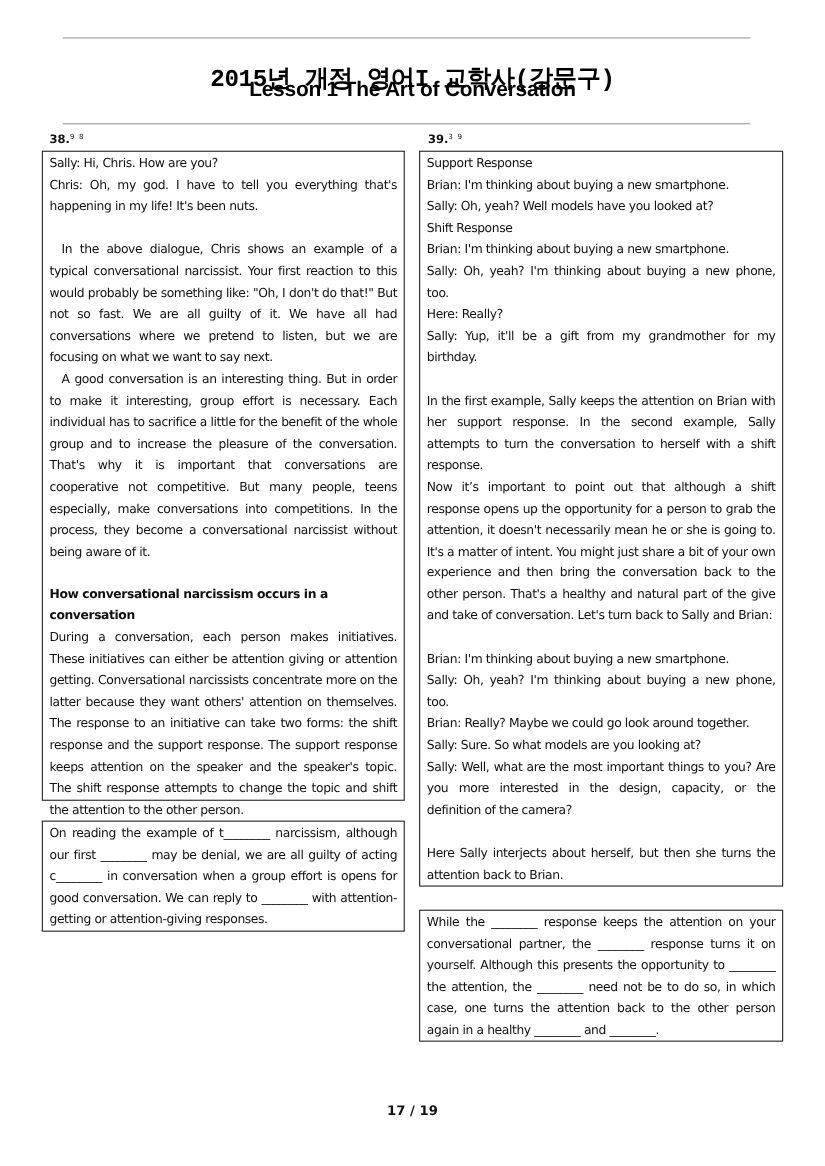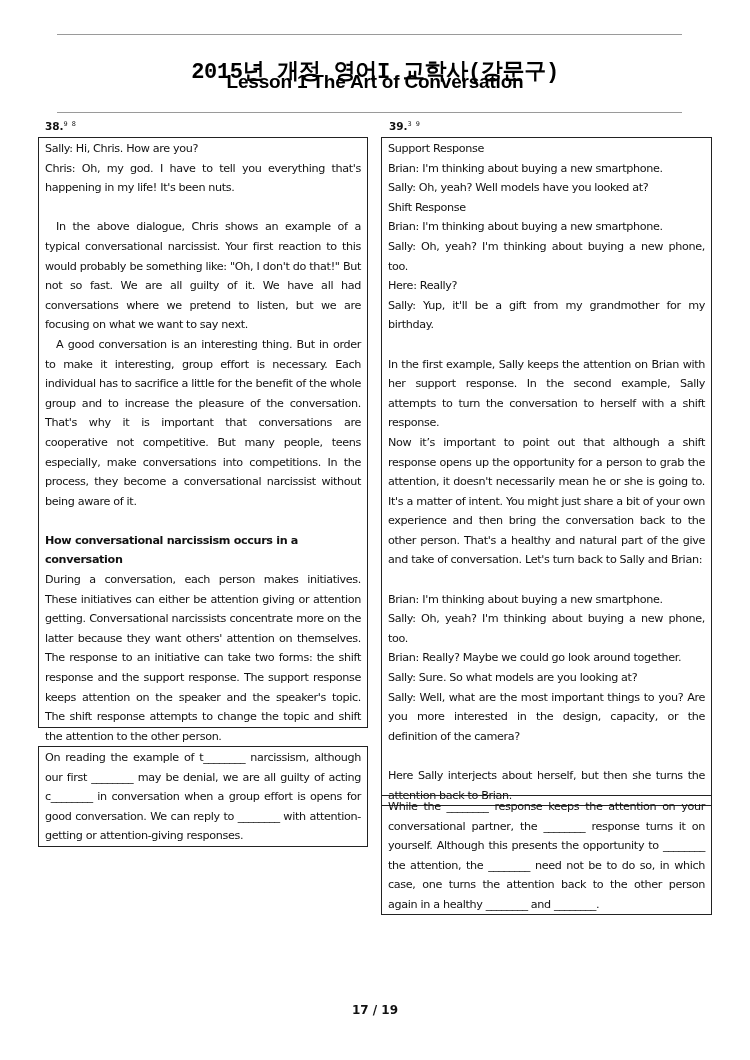--- a/index.html
+++ b/index.html
@@ -60,17 +60,17 @@
   <p>Now it’s important to point out that although a shift response opens up the opportunity for a person to grab the attention, it doesn't necessarily mean he or she is going to. It's a matter of intent. You might just share a bit of your own experience and then bring the conversation back to the other person. That's a healthy and natural part of the give and take of conversation. Let's turn back to Sally and Brian:</p>
   <div class="gap"></div>
   <p class="ln">Brian: I'm thinking about buying a new smartphone.</p>
   <p>Sally: Oh, yeah? I'm thinking about buying a new phone, too.</p>
   <p class="ln">Brian: Really? Maybe we could go look around together.</p>
   <p class="ln">Sally: Sure. So what models are you looking at?</p>
   <p>Sally: Well, what are the most important things to you? Are you more interested in the design, capacity, or the definition of the camera?</p>
   <div class="gap"></div>
   <p>Here Sally interjects about herself, but then she turns the attention back to Brian.</p>
 </div>
-<div class="box" style="left:381px; top:795px; width:331px; height:120px;">
+<div class="box" style="left:381px; top:827px; width:331px; height:120px;">
   <p>While the ________ response keeps the attention on your conversational partner, the ________ response turns it on yourself. Although this presents the opportunity to ________ the attention, the ________ need not be to do so, in which case, one turns the attention back to the other person again in a healthy ________ and ________.</p>
 </div>
 
 <div class="pager">17 / 19</div>
 
 </body></html>

